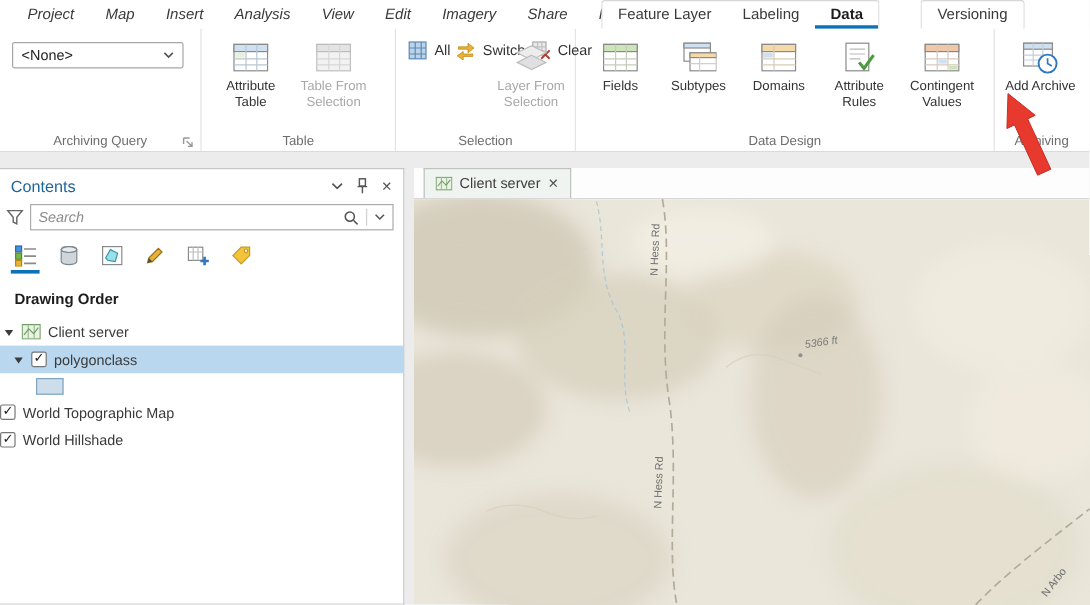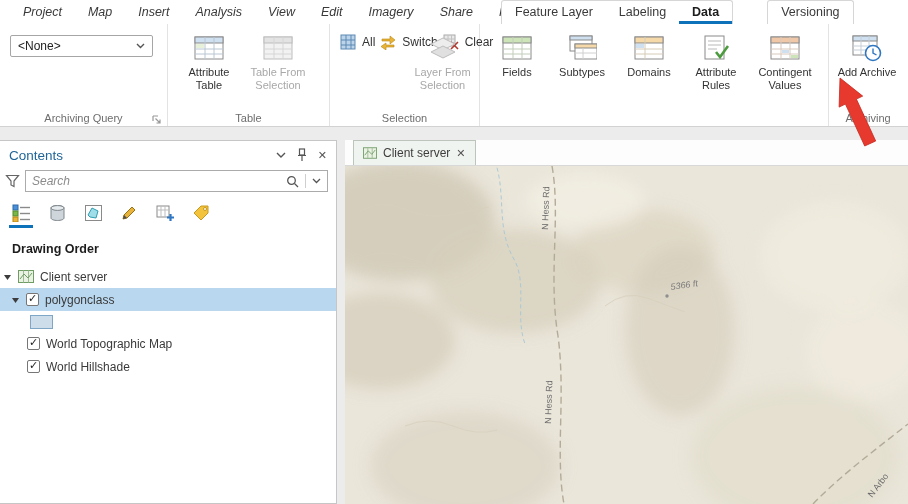--- a/index.html
+++ b/index.html
@@ -45,21 +45,21 @@
   .search-box input::placeholder { font-style:italic; color:#8b8b8b; }
   .vdiv { width:1px; height:14px; background:#cfcfcf; }
   .c-toolbar { display:flex; gap:12px; align-items:flex-end; padding:6px 6px 0 9px; height:32px; }
   .ct-icon { width:24px; height:26px; display:flex; align-items:center; justify-content:center; padding-bottom:4px; cursor:default; }
   .ct-icon.active { border-bottom:3px solid #0d72b9; padding-bottom:1px; }
   .c-section { font-weight:bold; font-size:12.5px; color:#1d1d1d; padding:14px 12px 9px; }
   .tree-row { height:23px; display:flex; align-items:center; font-size:12px; color:#3a3a3a; gap:6px; cursor:default; }
   .row-map { padding-left:3px; }
   .row-sel { background:#b9d7ee; padding-left:11px; }
   .row-swatch { padding-left:30px; height:21px; }
-  .row-cb { padding-left:27px; }
+  .row-cb { }
   .swatch { width:23px; height:14px; background:#cdddea; border:1px solid #7fa6c4; }
   .checkbox { width:13px; height:13px; border:1px solid #767676; border-radius:2px; background:#fff; position:relative; flex:none; }
   .checkbox::after { content:"✓"; position:absolute; left:1px; top:-2px; font-size:11px; color:#222; }
   .x-glyph::before { content:"✕"; font-size:11px; color:#555; }
   
   .mapview { position:absolute; left:345px; top:140px; width:563px; height:364px; background:#fff; }
   .map-tabs { height:26px; background:#fdfdfd; border-bottom:1px solid #d8d8d8; display:flex; align-items:flex-end; padding-left:8px; }
   .map-tab { height:25px; display:flex; align-items:center; gap:6px; padding:0 9px; background:#f0f4f0; border:1px solid #bcc4bc; border-bottom:none; font-size:12px; color:#3d3d3d; cursor:default; }
   .map-canvas { position:absolute; left:0; top:26px; width:563px; height:338px; }
   .map-canvas svg { display:block; }
@@ -231,20 +231,21 @@
                 <rect x="1" y="2" width="28" height="22" fill="#fff" stroke="#8a8a8a"></rect>
                 <rect x="1" y="2" width="28" height="6" fill="#f0c8a8" stroke="#8a8a8a"></rect>
                 <path d="M11,2 V24 M20,2 V24 M1,14 H29 M1,19 H29" stroke="#d8c9bd" fill="none"></path>
                 <rect x="12" y="15" width="7" height="3" fill="#cfe0f0"></rect>
                 <rect x="21" y="20" width="7" height="3" fill="#cde3b8"></rect>
               </svg>
           </span>
           <span class="lbl">Contingent Values</span>
         </div>
       </div>
+      <div class="rgroup-label">Data Design</div>
     </div>
 
     <div class="rgroup g-arch">
       <div class="row-btns" style="padding-left:8px">
         <div class="bigbtn" style="width:60px">
           <span class="icn">
             <svg width="30" height="28" viewBox="0 0 30 28">
                 <rect x="1" y="2" width="24" height="19" fill="#fff" stroke="#8a8a8a"></rect>
                 <rect x="1" y="2" width="24" height="5" fill="#cfe0f0" stroke="#8a8a8a"></rect>
                 <path d="M9,2 V21 M17,2 V21 M1,12 H25 M1,16 H25" stroke="#c4cfd9" fill="none"></path>

